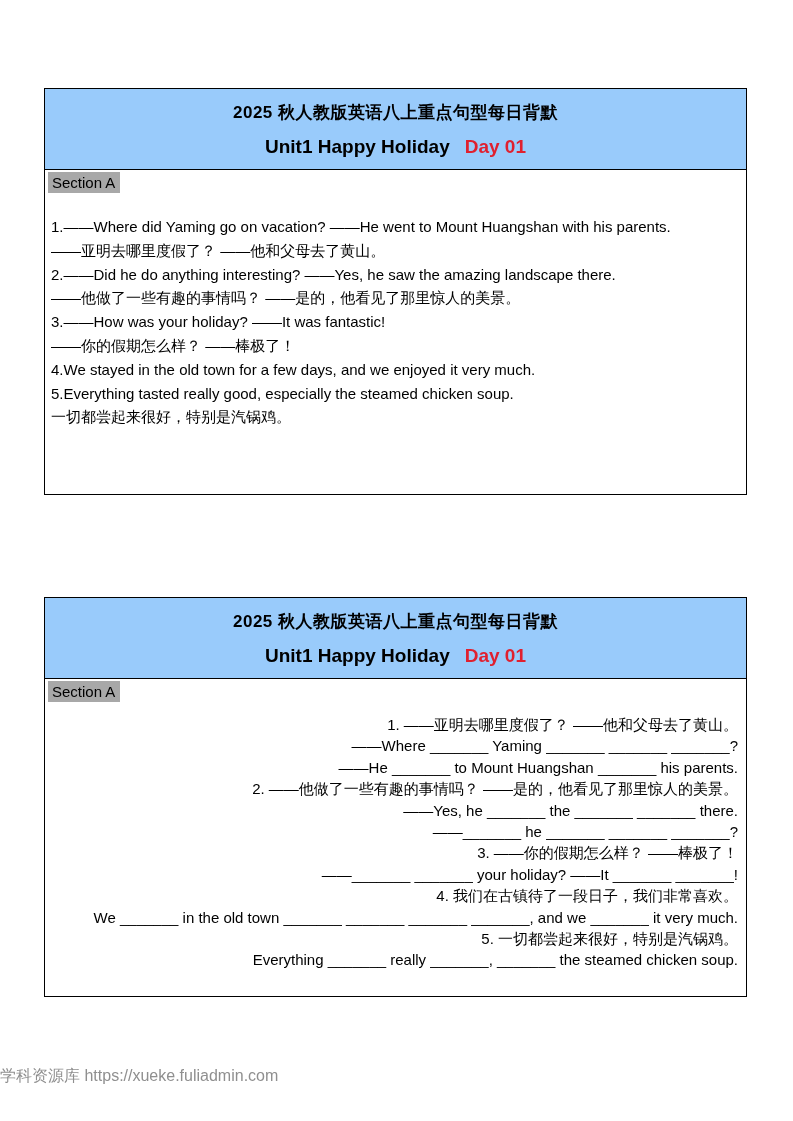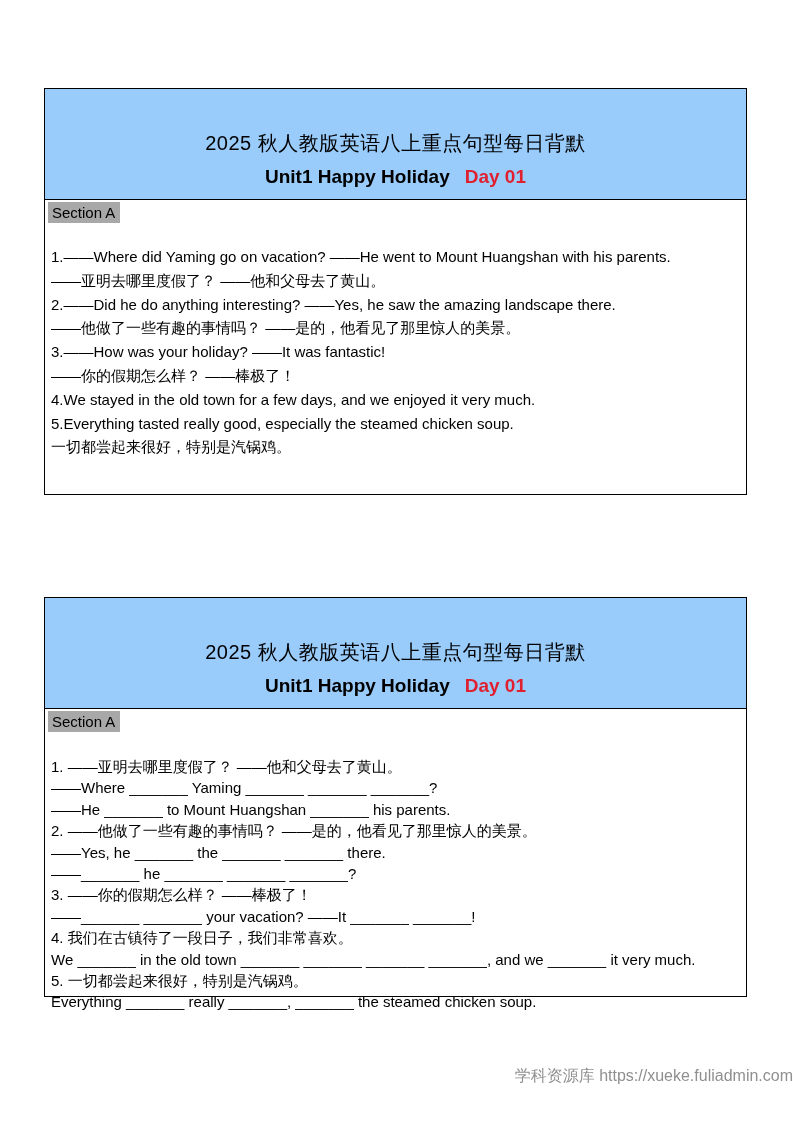--- a/index.html
+++ b/index.html
@@ -22,25 +22,24 @@
   .card-1 { top: 88px; height: 407px; }
   .card-2 { top: 597px; height: 400px; }
 
   .card-header {
     background: var(--header-blue, #99cbfb);
     border-bottom: 1px solid var(--border, #000);
     text-align: center;
     padding: 12px 0 11px 0;
   }
   .card-title {
-    font-size: 20px;
-    font-weight: normal;
+    font-size: 17px;
+    font-weight: bold;
     letter-spacing: 0.5px;
     line-height: 24px;
-    margin-top: 30px;
   }
   .card-subtitle {
     margin-top: 10px;
     font-size: 19px;
     font-weight: bold;
     line-height: 23px;
   }
   .day-badge {
     color: var(--day-red, #e0202f);
     margin-left: 15px;
@@ -53,29 +52,29 @@
     font-size: 15px;
     line-height: 19px;
     padding: 1px 5px 1px 4px;
     margin: 2px 0 0 3px;
   }
 
   .lines { padding: 0 8px 0 6px; }
   .lines p { margin: 0; font-size: 15px; white-space: nowrap; }
   .lines-a { margin-top: 22px; }
   .lines-a p { line-height: 23.8px; }
-  .lines-b { margin-top: 24px; }
+  .lines-b { margin-top: 12px; text-align: right; }
   .lines-b p { line-height: 21.4px; }
 
   .footer {
     position: absolute;
     top: 1066px;
     left: 0;
     width: 100%;
-    text-align: right;
+    text-align: left;
     color: var(--footer-text, #8f8f8f);
     font-size: 16px;
   }
 </style>
 </head>
 <body>
 
 <div class="page">
 
   <section class="card card-1">
@@ -111,21 +110,21 @@
     <div>
       <span class="section-label">Section A</span>
       <div class="lines lines-b">
         <p>1. ——亚明去哪里度假了？ ——他和父母去了黄山。</p>
         <p>——Where _______ Yaming _______ _______ _______?</p>
         <p>——He _______ to Mount Huangshan _______ his parents.</p>
         <p>2. ——他做了一些有趣的事情吗？ ——是的，他看见了那里惊人的美景。</p>
         <p>——Yes, he _______ the _______ _______ there.</p>
         <p>——_______ he _______ _______ _______?</p>
         <p>3. ——你的假期怎么样？ ——棒极了！</p>
-        <p>——_______ _______ your vacation? ——It _______ _______!</p>
+        <p>——_______ _______ your holiday? ——It _______ _______!</p>
         <p>4. 我们在古镇待了一段日子，我们非常喜欢。</p>
         <p>We _______ in the old town _______ _______ _______ _______, and we _______ it very much.</p>
         <p>5. 一切都尝起来很好，特别是汽锅鸡。</p>
         <p>Everything _______ really _______, _______ the steamed chicken soup.</p>
       </div>
     </div>
   </section>
 
   <div class="footer">学科资源库 https://xueke.fuliadmin.com</div>
 

